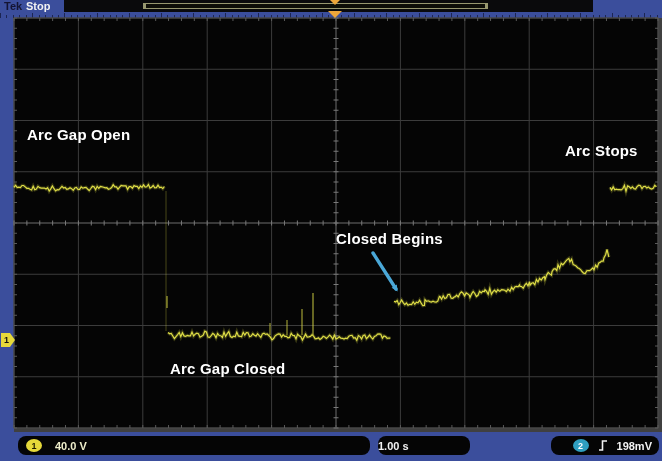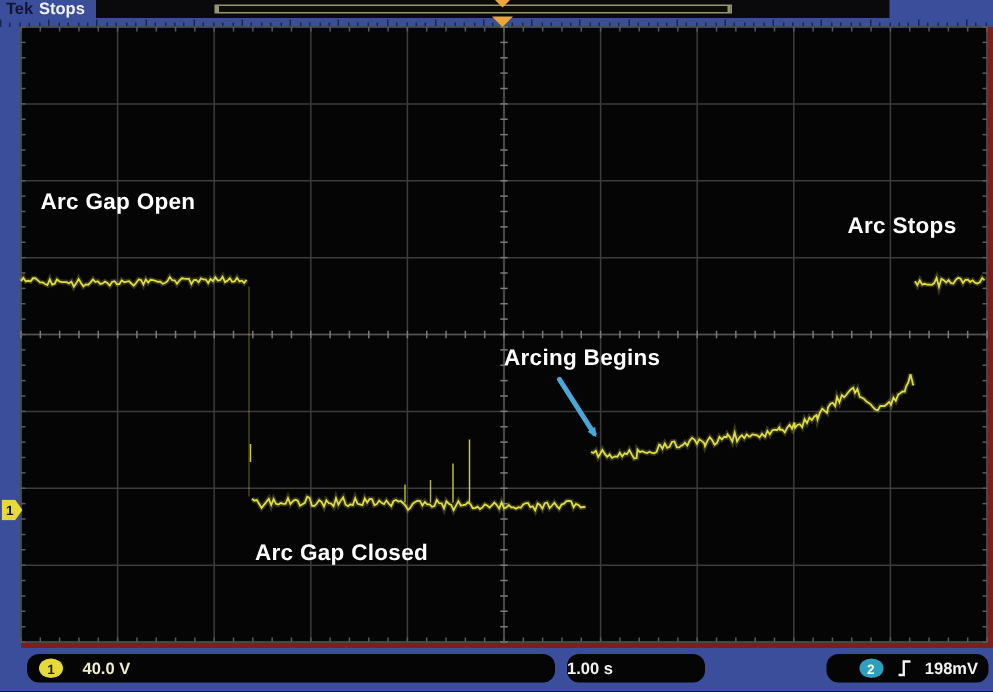--- a/index.html
+++ b/index.html
@@ -1,18 +1,18 @@
 <!DOCTYPE html>
 <html><head>
 <meta charset="utf-8">
 <style>
   html,body{margin:0;padding:0;background:#000;}
   #screen{
     position:relative;width:662px;height:461px;overflow:hidden;
-    background:#7f1d1d;font-family:"Liberation Sans",sans-serif;
+    background:#404040;font-family:"Liberation Sans",sans-serif;
     -webkit-font-smoothing:antialiased;
   }
   
   .topbar{position:absolute;left:0;top:0;width:662px;height:12px;background:#0a0a0c;}
   .topbar .blue-left{position:absolute;left:0;top:0;width:64px;height:12px;background:#3b4e9c;}
   .topbar .blue-right{position:absolute;left:593px;top:0;width:69px;height:12px;background:#3b4e9c;}
   .brand{position:absolute;left:4px;top:0;font-size:11px;font-weight:bold;color:#141433;line-height:12px;}
   .runstate{position:absolute;left:26px;top:0;font-size:11px;font-weight:bold;color:#f2f2f2;line-height:12px;}
   .recordbar{position:absolute;left:143px;top:3px;width:345px;height:6px;
     background:#0d0d07;border:1px solid #97976f;box-sizing:border-box;}
@@ -59,21 +59,21 @@
 </style>
 </head>
 <body>
 
 <div id="screen">
 
   <div class="topbar">
     <div class="blue-left"></div>
     <div class="blue-right"></div>
     <span class="brand">Tek</span>
-    <span class="runstate">Stops</span>
+    <span class="runstate">Stop</span>
     <div class="recordbar"></div>
     <div class="tri-small"></div>
   </div>
 
   <div class="ruler" id="ruler">
       <div style="position:absolute;left:0.0px;top:1px;width:1px;height:5px;background:rgba(8,10,34,.6)"></div>
       <div style="position:absolute;left:6.4px;top:3px;width:1px;height:3px;background:rgba(8,10,34,.6)"></div>
       <div style="position:absolute;left:12.9px;top:3px;width:1px;height:3px;background:rgba(8,10,34,.6)"></div>
       <div style="position:absolute;left:19.3px;top:3px;width:1px;height:3px;background:rgba(8,10,34,.6)"></div>
       <div style="position:absolute;left:25.8px;top:3px;width:1px;height:3px;background:rgba(8,10,34,.6)"></div>
@@ -496,21 +496,21 @@
       <path d="M394.0 301.3L395.6 302.0L397.2 300.5L398.8 304.6L400.0 302.7L401.6 300.0L403.2 302.6L404.8 304.6L406.4 303.0L408.0 305.3L409.6 304.5L410.0 304.3L411.6 304.5L413.2 301.8L414.8 304.3L416.4 302.2L418.0 302.8L419.6 300.1L421.2 303.1L422.8 305.7L424.4 305.4L425.0 299.7L426.6 301.4L428.2 300.8L429.8 301.6L431.4 302.0L433.0 301.2L434.6 302.0L436.2 302.2L437.8 301.1L439.4 296.4L440.0 296.6L441.6 299.2L443.2 295.7L444.8 298.5L446.4 297.8L448.0 294.5L449.6 294.3L451.2 298.2L452.8 298.3L454.4 296.9L455.0 296.9L456.6 295.1L458.2 297.0L459.8 293.7L461.4 291.9L463.0 293.1L464.6 295.9L466.2 292.9L467.8 293.9L469.4 295.3L470.0 297.4L471.6 293.9L473.2 291.5L474.8 293.5L476.4 296.5L478.0 295.3L479.6 291.3L481.2 292.9L482.8 291.2L484.4 291.5L485.0 289.6L486.6 291.4L488.2 294.4L489.8 288.3L491.4 294.3L493.0 291.6L494.6 290.2L496.2 292.2L497.8 289.6L499.4 291.1L500.0 291.1L501.6 289.6L503.2 289.9L504.8 290.2L506.4 291.6L508.0 289.2L509.6 290.9L510.0 291.2L511.6 287.2L513.2 289.6L514.8 287.0L516.4 286.4L518.0 286.8L519.6 284.8L520.0 286.5L521.6 286.5L523.2 288.3L524.8 285.2L526.4 283.2L528.0 285.8L529.6 281.7L530.0 285.2L531.6 283.3L533.2 282.8L534.8 284.8L536.4 279.5L538.0 282.0L539.6 278.4L541.2 280.1L542.8 277.8L544.4 276.7L545.0 279.7L546.6 275.1L548.2 272.4L549.8 273.9L551.4 275.2L552.0 271.6L553.6 269.1L555.2 268.6L556.8 270.7L558.0 264.7L559.6 268.3L561.2 263.4L562.8 264.8L564.0 263.5L565.6 261.4L567.2 259.6L568.8 258.5L570.0 261.9L571.6 259.3L573.2 264.6L574.8 265.2L576.0 265.9L577.6 267.7L579.2 268.6L580.8 269.9L582.0 271.5L583.6 273.1L585.2 273.5L586.8 270.7L588.0 270.6L589.6 270.7L591.2 269.5L592.8 267.9L594.0 269.9L595.6 265.1L597.2 267.2L598.8 262.9L600.0 262.4L601.6 261.0L603.2 261.1L604.0 257.7L605.6 254.7L607.0 249.5L608.6 256.0L609.0 257.0" fill="none" stroke="#dedd46" stroke-width="3.4" opacity="0.22"></path>
       <path d="M394.0 301.3L395.6 302.0L397.2 300.5L398.8 304.6L400.0 302.7L401.6 300.0L403.2 302.6L404.8 304.6L406.4 303.0L408.0 305.3L409.6 304.5L410.0 304.3L411.6 304.5L413.2 301.8L414.8 304.3L416.4 302.2L418.0 302.8L419.6 300.1L421.2 303.1L422.8 305.7L424.4 305.4L425.0 299.7L426.6 301.4L428.2 300.8L429.8 301.6L431.4 302.0L433.0 301.2L434.6 302.0L436.2 302.2L437.8 301.1L439.4 296.4L440.0 296.6L441.6 299.2L443.2 295.7L444.8 298.5L446.4 297.8L448.0 294.5L449.6 294.3L451.2 298.2L452.8 298.3L454.4 296.9L455.0 296.9L456.6 295.1L458.2 297.0L459.8 293.7L461.4 291.9L463.0 293.1L464.6 295.9L466.2 292.9L467.8 293.9L469.4 295.3L470.0 297.4L471.6 293.9L473.2 291.5L474.8 293.5L476.4 296.5L478.0 295.3L479.6 291.3L481.2 292.9L482.8 291.2L484.4 291.5L485.0 289.6L486.6 291.4L488.2 294.4L489.8 288.3L491.4 294.3L493.0 291.6L494.6 290.2L496.2 292.2L497.8 289.6L499.4 291.1L500.0 291.1L501.6 289.6L503.2 289.9L504.8 290.2L506.4 291.6L508.0 289.2L509.6 290.9L510.0 291.2L511.6 287.2L513.2 289.6L514.8 287.0L516.4 286.4L518.0 286.8L519.6 284.8L520.0 286.5L521.6 286.5L523.2 288.3L524.8 285.2L526.4 283.2L528.0 285.8L529.6 281.7L530.0 285.2L531.6 283.3L533.2 282.8L534.8 284.8L536.4 279.5L538.0 282.0L539.6 278.4L541.2 280.1L542.8 277.8L544.4 276.7L545.0 279.7L546.6 275.1L548.2 272.4L549.8 273.9L551.4 275.2L552.0 271.6L553.6 269.1L555.2 268.6L556.8 270.7L558.0 264.7L559.6 268.3L561.2 263.4L562.8 264.8L564.0 263.5L565.6 261.4L567.2 259.6L568.8 258.5L570.0 261.9L571.6 259.3L573.2 264.6L574.8 265.2L576.0 265.9L577.6 267.7L579.2 268.6L580.8 269.9L582.0 271.5L583.6 273.1L585.2 273.5L586.8 270.7L588.0 270.6L589.6 270.7L591.2 269.5L592.8 267.9L594.0 269.9L595.6 265.1L597.2 267.2L598.8 262.9L600.0 262.4L601.6 261.0L603.2 261.1L604.0 257.7L605.6 254.7L607.0 249.5L608.6 256.0L609.0 257.0" fill="none" stroke="#dedd46" stroke-width="1.2"></path>
       <path d="M610.0 187.4L611.6 190.1L613.2 186.9L614.8 189.8L616.4 189.2L618.0 189.7L619.6 189.7L621.2 189.9L622.8 188.7L624.4 185.3L626.0 191.2L627.6 185.9L629.2 186.8L630.8 188.4L632.4 186.8L634.0 188.7L635.6 189.0L637.2 186.5L638.8 185.2L640.4 185.8L642.0 188.7L643.6 186.5L645.2 186.4L646.8 188.0L648.4 186.9L650.0 188.4L651.6 189.0L653.2 188.2L654.8 185.3L656.4 186.9" fill="none" stroke="#dedd46" stroke-width="3.4" opacity="0.22"></path>
       <path d="M610.0 187.4L611.6 190.1L613.2 186.9L614.8 189.8L616.4 189.2L618.0 189.7L619.6 189.7L621.2 189.9L622.8 188.7L624.4 185.3L626.0 191.2L627.6 185.9L629.2 186.8L630.8 188.4L632.4 186.8L634.0 188.7L635.6 189.0L637.2 186.5L638.8 185.2L640.4 185.8L642.0 188.7L643.6 186.5L645.2 186.4L646.8 188.0L648.4 186.9L650.0 188.4L651.6 189.0L653.2 188.2L654.8 185.3L656.4 186.9" fill="none" stroke="#dedd46" stroke-width="1.2"></path>
       <line x1="373" y1="253" x2="396" y2="289" stroke="#4aa8d8" stroke-width="3.4" stroke-linecap="round"></line>
       <polygon points="397.6151678313066,291.5280887794364 391.65582357857653,287.85573039857906 396.7874371809747,284.5771994859358" fill="#4aa8d8"></polygon>
     </svg>
 
   <div class="ann ann-stops">Arc Stops</div>
   <div class="ann ann-open">Arc Gap Open</div>
-  <div class="ann ann-begins">Arcing Begins</div>
+  <div class="ann ann-begins">Closed Begins</div>
   <div class="ann ann-closed">Arc Gap Closed</div>
 
   <div class="robox box-ch1">
     <span class="chip chip1">1</span>
     <span class="ch1-scale">40.0 V</span>
   </div>
   <div class="robox box-time">
     <span>1.00 s</span>
   </div>
   <div class="robox box-trig">

